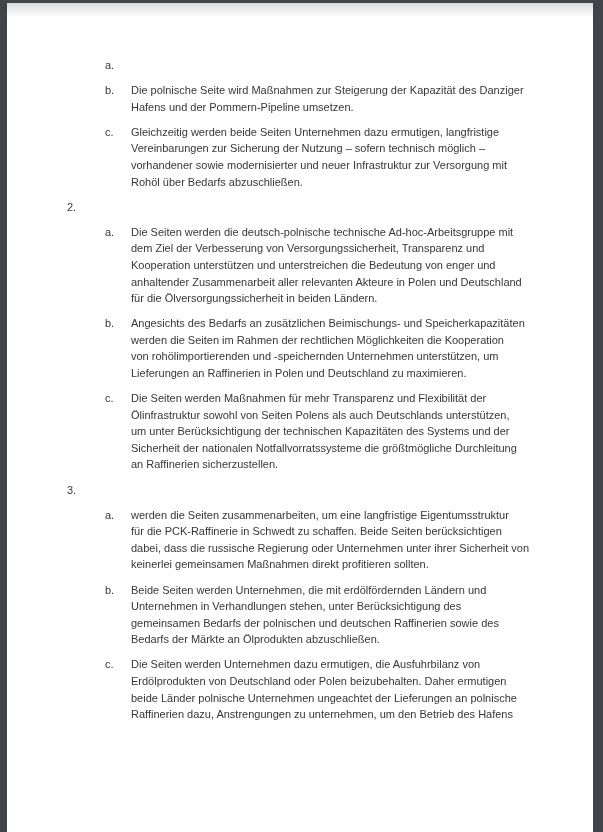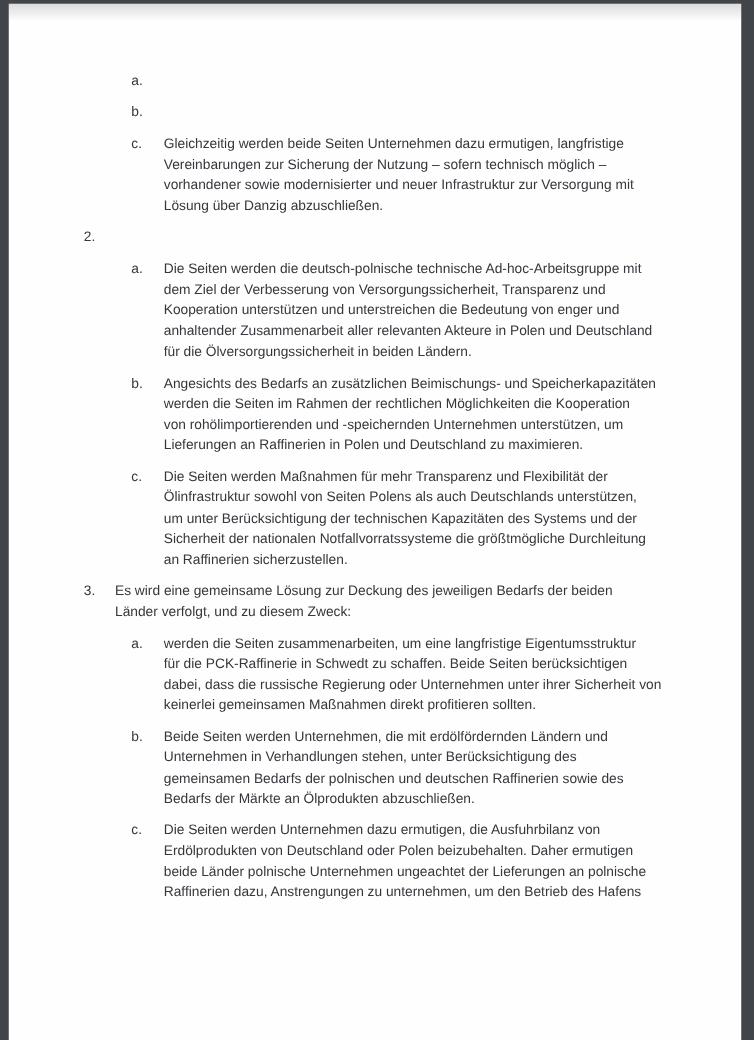--- a/index.html
+++ b/index.html
@@ -58,28 +58,30 @@
 <div class="stage">
   <div class="paper">
     <div class="content">
 
       <div class="row sub">
         <span class="marker">a.</span>
       </div>
 
       <div class="row sub">
         <span class="marker">b.</span>
+        <span class="text">Die polnische Seite wird Maßnahmen zur Steigerung der Kapazität des Danziger
+Hafens und der Pommern-Pipeline umsetzen.</span>
       </div>
 
       <div class="row sub">
         <span class="marker">c.</span>
         <span class="text">Gleichzeitig werden beide Seiten Unternehmen dazu ermutigen, langfristige
 Vereinbarungen zur Sicherung der Nutzung – sofern technisch möglich –
 vorhandener sowie modernisierter und neuer Infrastruktur zur Versorgung mit
-Lösung über Danzig abzuschließen.</span>
+Rohöl über Bedarfs abzuschließen.</span>
       </div>
 
       <div class="row top">
         <span class="marker">2.</span>
       </div>
 
       <div class="row sub">
         <span class="marker">a.</span>
         <span class="text">Die Seiten werden die deutsch-polnische technische Ad-hoc-Arbeitsgruppe mit
 dem Ziel der Verbesserung von Versorgungssicherheit, Transparenz und
@@ -100,22 +102,20 @@
         <span class="marker">c.</span>
         <span class="text">Die Seiten werden Maßnahmen für mehr Transparenz und Flexibilität der
 Ölinfrastruktur sowohl von Seiten Polens als auch Deutschlands unterstützen,
 um unter Berücksichtigung der technischen Kapazitäten des Systems und der
 Sicherheit der nationalen Notfallvorratssysteme die größtmögliche Durchleitung
 an Raffinerien sicherzustellen.</span>
       </div>
 
       <div class="row top">
         <span class="marker">3.</span>
-        <span class="text">Es wird eine gemeinsame Lösung zur Deckung des jeweiligen Bedarfs der beiden
-Länder verfolgt, und zu diesem Zweck:</span>
       </div>
 
       <div class="row sub">
         <span class="marker">a.</span>
         <span class="text">werden die Seiten zusammenarbeiten, um eine langfristige Eigentumsstruktur
 für die PCK-Raffinerie in Schwedt zu schaffen. Beide Seiten berücksichtigen
 dabei, dass die russische Regierung oder Unternehmen unter ihrer Sicherheit von
 keinerlei gemeinsamen Maßnahmen direkt profitieren sollten.</span>
       </div>
 

